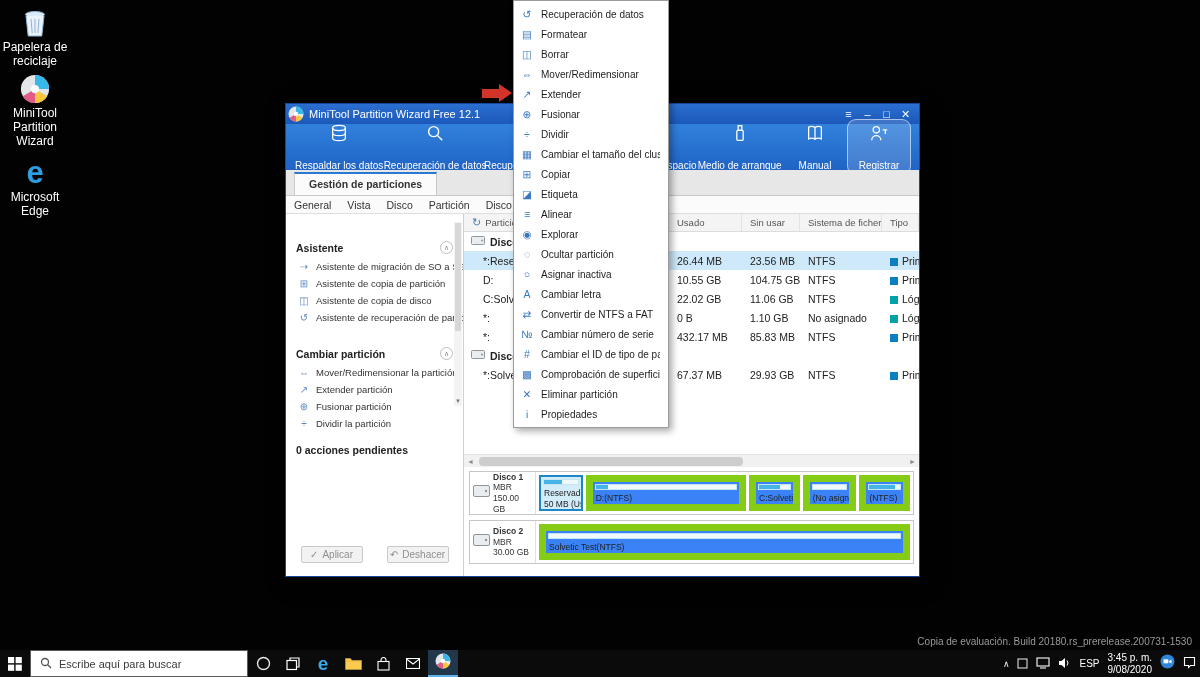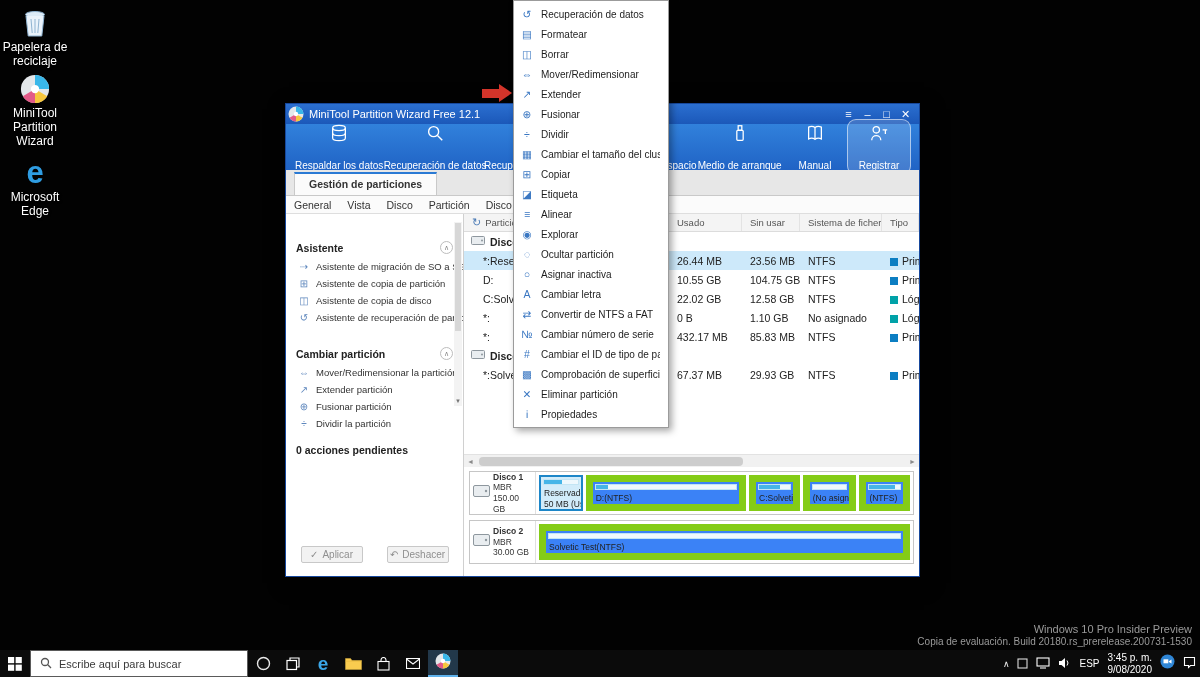--- a/index.html
+++ b/index.html
@@ -139,21 +139,20 @@
       </div>
       <div class="dicon" style="top: 156px;">
         <span class="glyph">
           <span class="edge-big">e</span>
         </span>
         <span class="lbl">Microsoft Edge</span>
       </div>
     </div>
 
   <div class="watermark">
-    <div class="w1">Windows 10 Pro Insider Preview</div>
     <div class="w2">Copia de evaluación. Build 20180.rs_prerelease.200731-1530</div>
   </div>
 
   <div class="win">
     <div class="titlebar">
       <span class="appicon">
           <svg width="16" height="16" viewBox="0 0 16 16">
             <circle cx="8" cy="8" r="7.5" fill="#e3e7ea"></circle>
             <path d="M8 0.5A7.5 7.5 0 0 1 15.5 8H8z" fill="#39b7e9"></path>
             <path d="M8 8l6.5 3.8A7.5 7.5 0 0 1 8 15.5z" fill="#f6c63d"></path>
@@ -356,21 +355,21 @@
               <span class="c"></span>
               <span class="c">10.55 GB</span>
               <span class="c">104.75 GB</span>
               <span class="c">NTFS</span>
               <span class="c"><i class="sq" style="background: rgb(12, 126, 194);"></i><span>Primario</span></span>
             </div>
             <div class="trow">
               <span class="c first">C:Solvetic</span>
               <span class="c"></span>
               <span class="c">22.02 GB</span>
-              <span class="c">12.58 GB</span>
+              <span class="c">11.06 GB</span>
               <span class="c">NTFS</span>
               <span class="c"><i class="sq" style="background: rgb(0, 162, 168);"></i><span>Lógico</span></span>
             </div>
             <div class="trow">
               <span class="c first">*:</span>
               <span class="c"></span>
               <span class="c">0 B</span>
               <span class="c">1.10 GB</span>
               <span class="c">No asignado</span>
               <span class="c"><i class="sq" style="background: rgb(0, 162, 168);"></i><span>Lógico</span></span>

